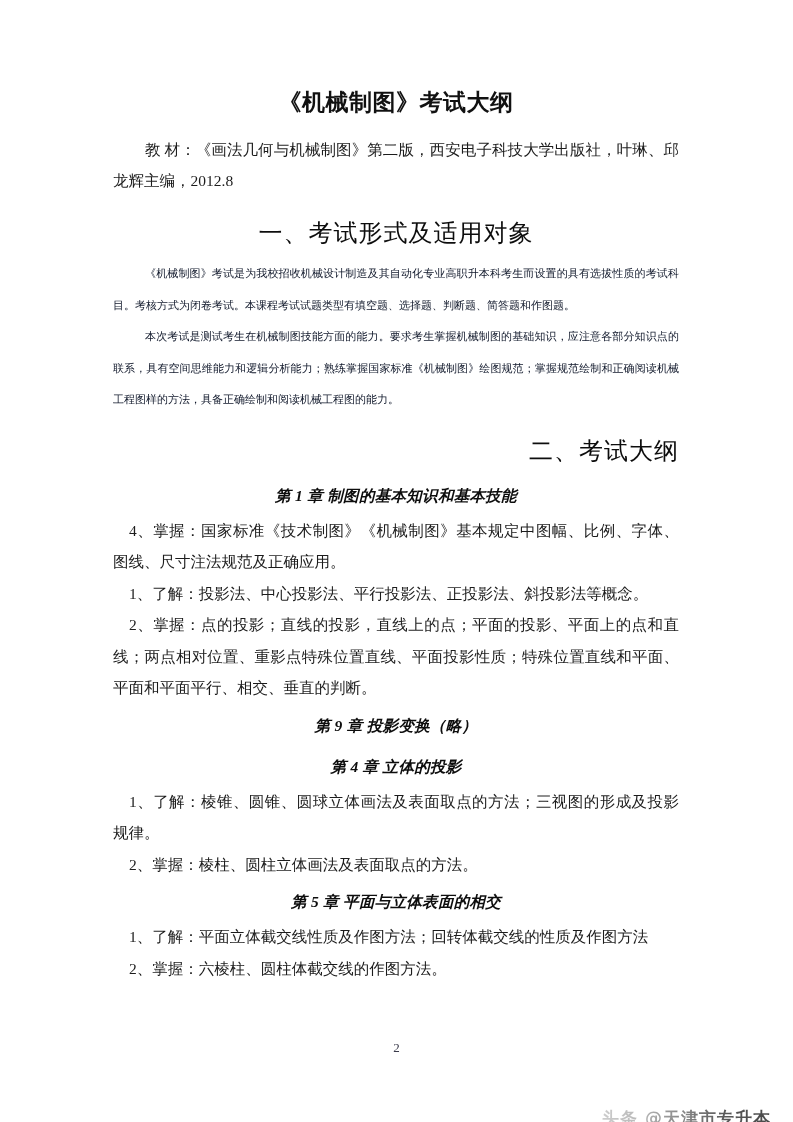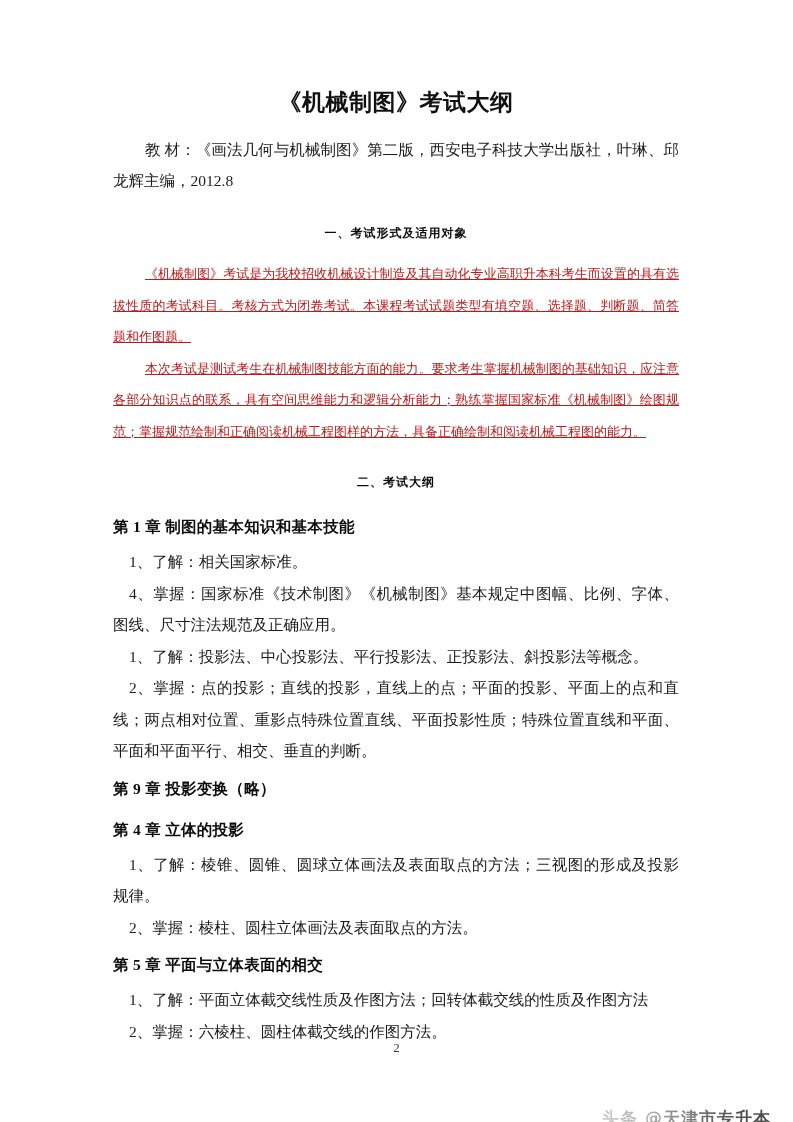--- a/index.html
+++ b/index.html
@@ -53,52 +53,53 @@
     padding-top: 16px;
     text-indent: 32px;
     text-align: justify;
     text-justify: inter-ideograph;
     color: #1c1c1c;
   }
 
   
   .section-heading {
     text-align: center;
-    font-size: 12px;
-    font-weight: bold;
+    font-size: 24px;
+    font-weight: normal;
     letter-spacing: 1px;
     line-height: 30px;
     margin: 0;
     color: #0d0d0d;
   }
   .sh-1 { padding-top: 22px; padding-bottom: 10px; }
-  .sh-2 { padding-top: 20px; padding-bottom: 8px; }
+  .sh-2 { padding-top: 20px; padding-bottom: 8px; text-align: right; }
 
   
   .para {
-    font-size: 13px;
+    font-size: 11px;
     line-height: 31.5px;
     margin: 0;
     text-indent: 32px;
     text-align: justify;
     text-justify: inter-ideograph;
-    color: #b91c1c;
-    text-decoration: underline;
+    color: #0f172a;
   }
 
   
   .chapter-heading {
+    text-align: center;
     font-size: 15.5px;
     font-weight: bold;
     line-height: 30px;
     margin: 0;
     padding-top: 7px;
     padding-bottom: 4px;
     color: #0d0d0d;
     letter-spacing: 0.3px;
+    font-style: italic;
   }
 
   
   .item {
     font-size: 15.5px;
     line-height: 31.5px;
     margin: 0;
     text-indent: 16px;
     text-align: justify;
     text-justify: inter-ideograph;
@@ -147,21 +148,20 @@
 
     <h2 class="section-heading sh-1">一、考试形式及适用对象</h2>
 
     <p class="para">《机械制图》考试是为我校招收机械设计制造及其自动化专业高职升本科考生而设置的具有选拔性质的考试科目。考核方式为闭卷考试。本课程考试试题类型有填空题、选择题、判断题、简答题和作图题。</p>
 
     <p class="para">本次考试是测试考生在机械制图技能方面的能力。要求考生掌握机械制图的基础知识，应注意各部分知识点的联系，具有空间思维能力和逻辑分析能力；熟练掌握国家标准《机械制图》绘图规范；掌握规范绘制和正确阅读机械工程图样的方法，具备正确绘制和阅读机械工程图的能力。</p>
 
     <h2 class="section-heading sh-2">二、考试大纲</h2>
 
     <h3 class="chapter-heading">第 1 章  制图的基本知识和基本技能</h3>
-    <p class="item">1、了解：相关国家标准。</p>
     <p class="item">4、掌握：国家标准《技术制图》《机械制图》基本规定中图幅、比例、字体、图线、尺寸注法规范及正确应用。</p>
 
     <p class="item">1、了解：投影法、中心投影法、平行投影法、正投影法、斜投影法等概念。</p>
     <p class="item">2、掌握：点的投影；直线的投影，直线上的点；平面的投影、平面上的点和直线；两点相对位置、重影点特殊位置直线、平面投影性质；特殊位置直线和平面、平面和平面平行、相交、垂直的判断。</p>
 
     <h3 class="chapter-heading">第 9 章  投影变换（略）</h3>
 
     <h3 class="chapter-heading">第 4 章  立体的投影</h3>
     <p class="item">1、了解：棱锥、圆锥、圆球立体画法及表面取点的方法；三视图的形成及投影规律。</p>
     <p class="item">2、掌握：棱柱、圆柱立体画法及表面取点的方法。</p>

